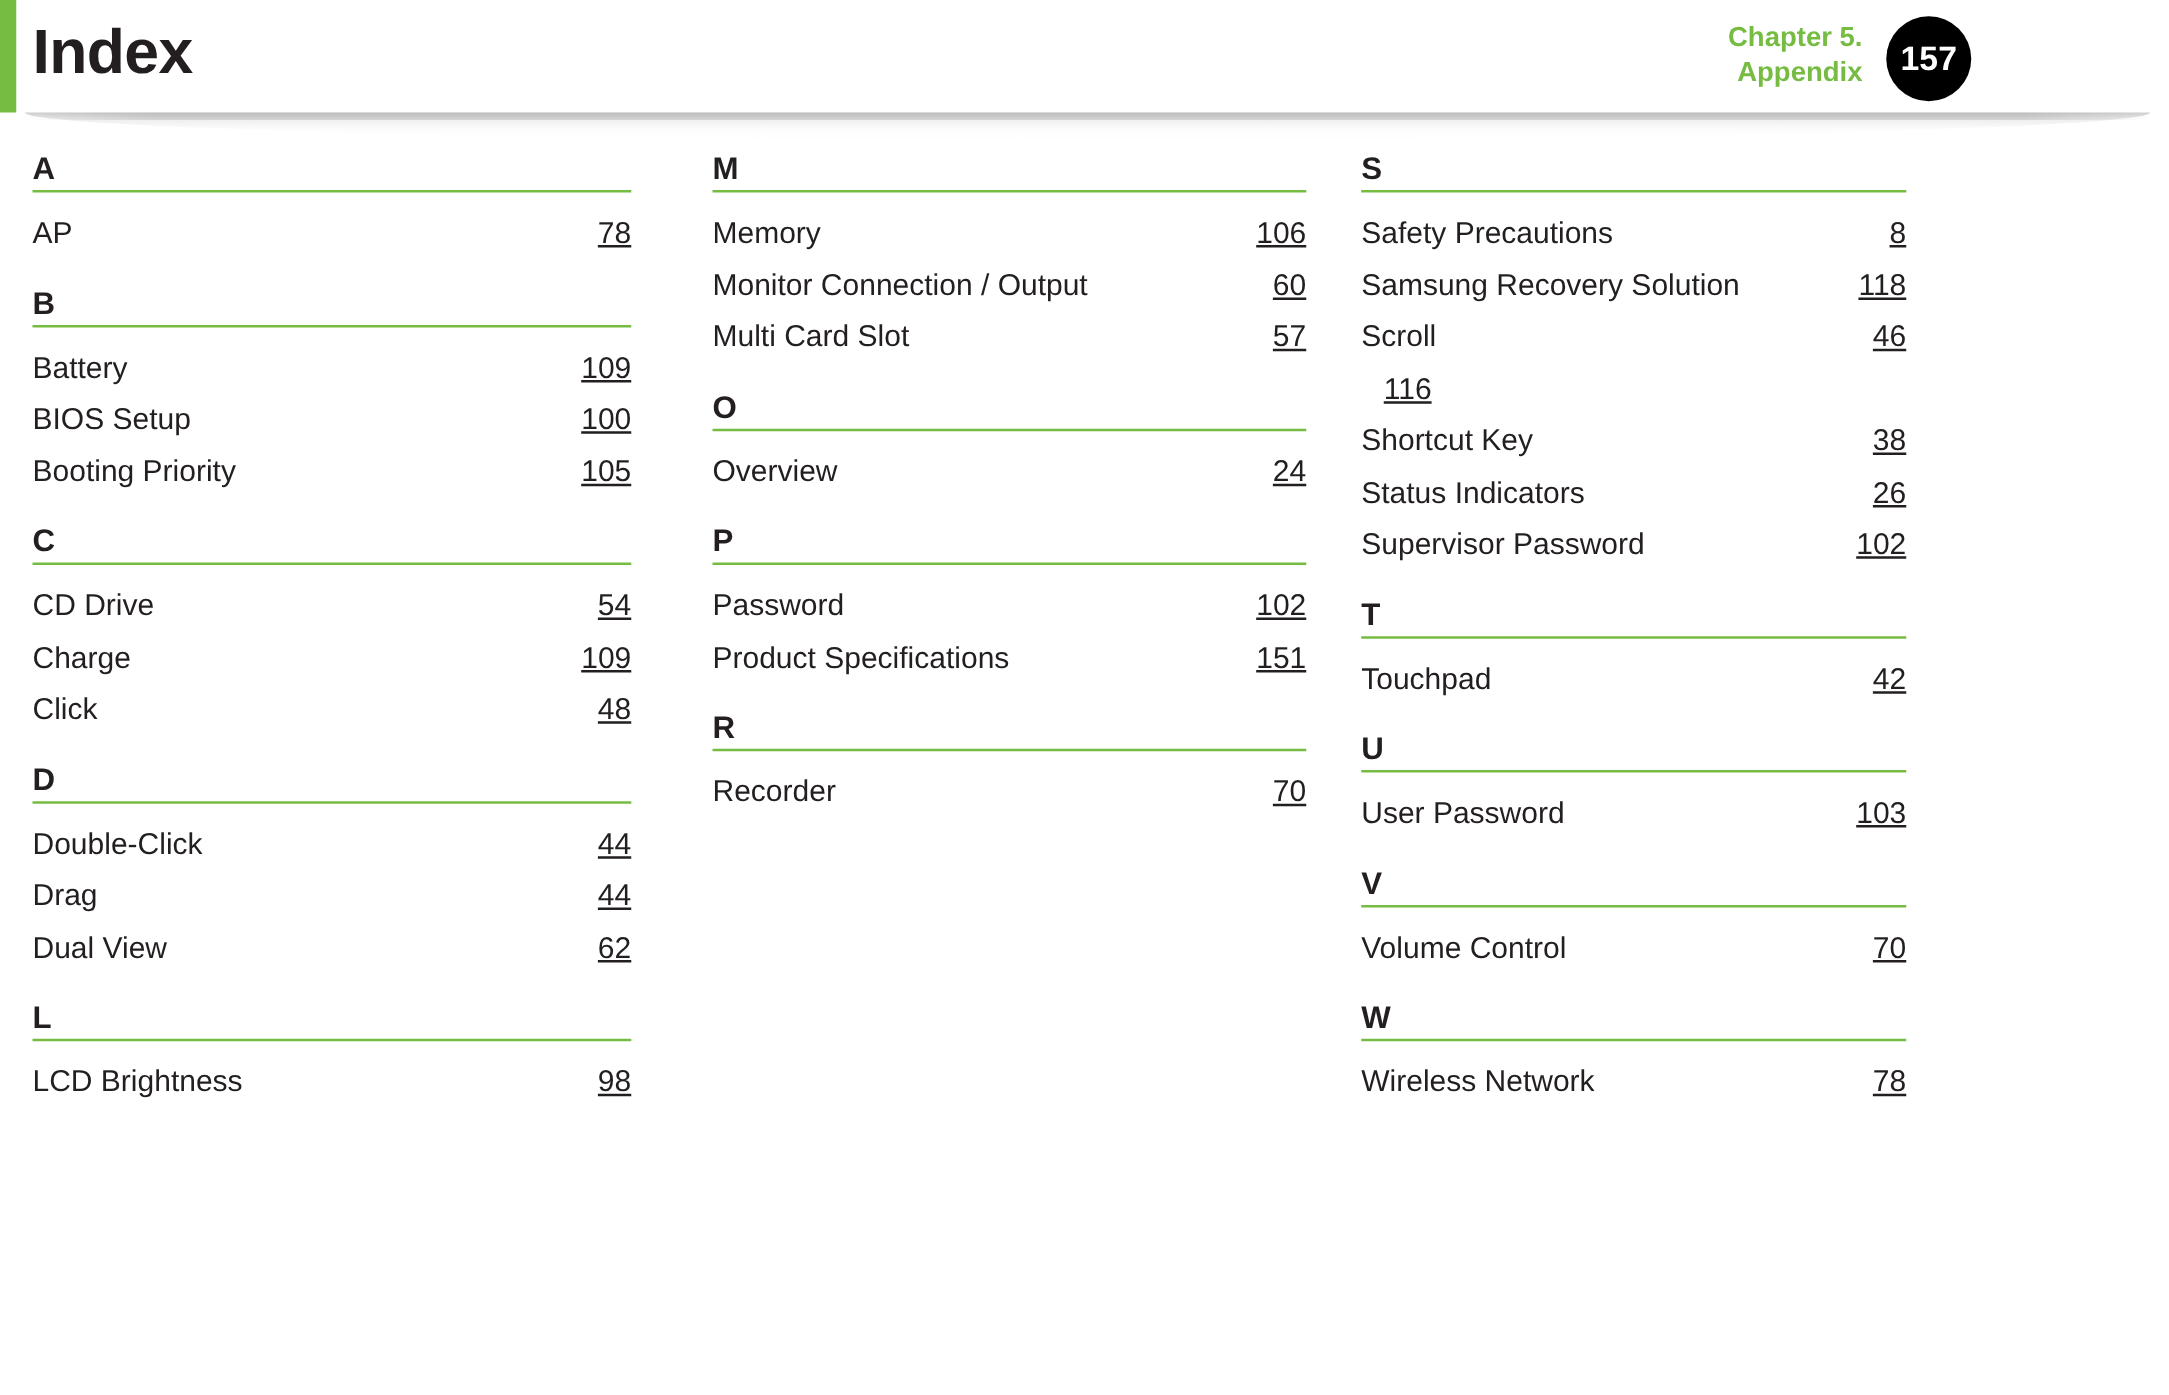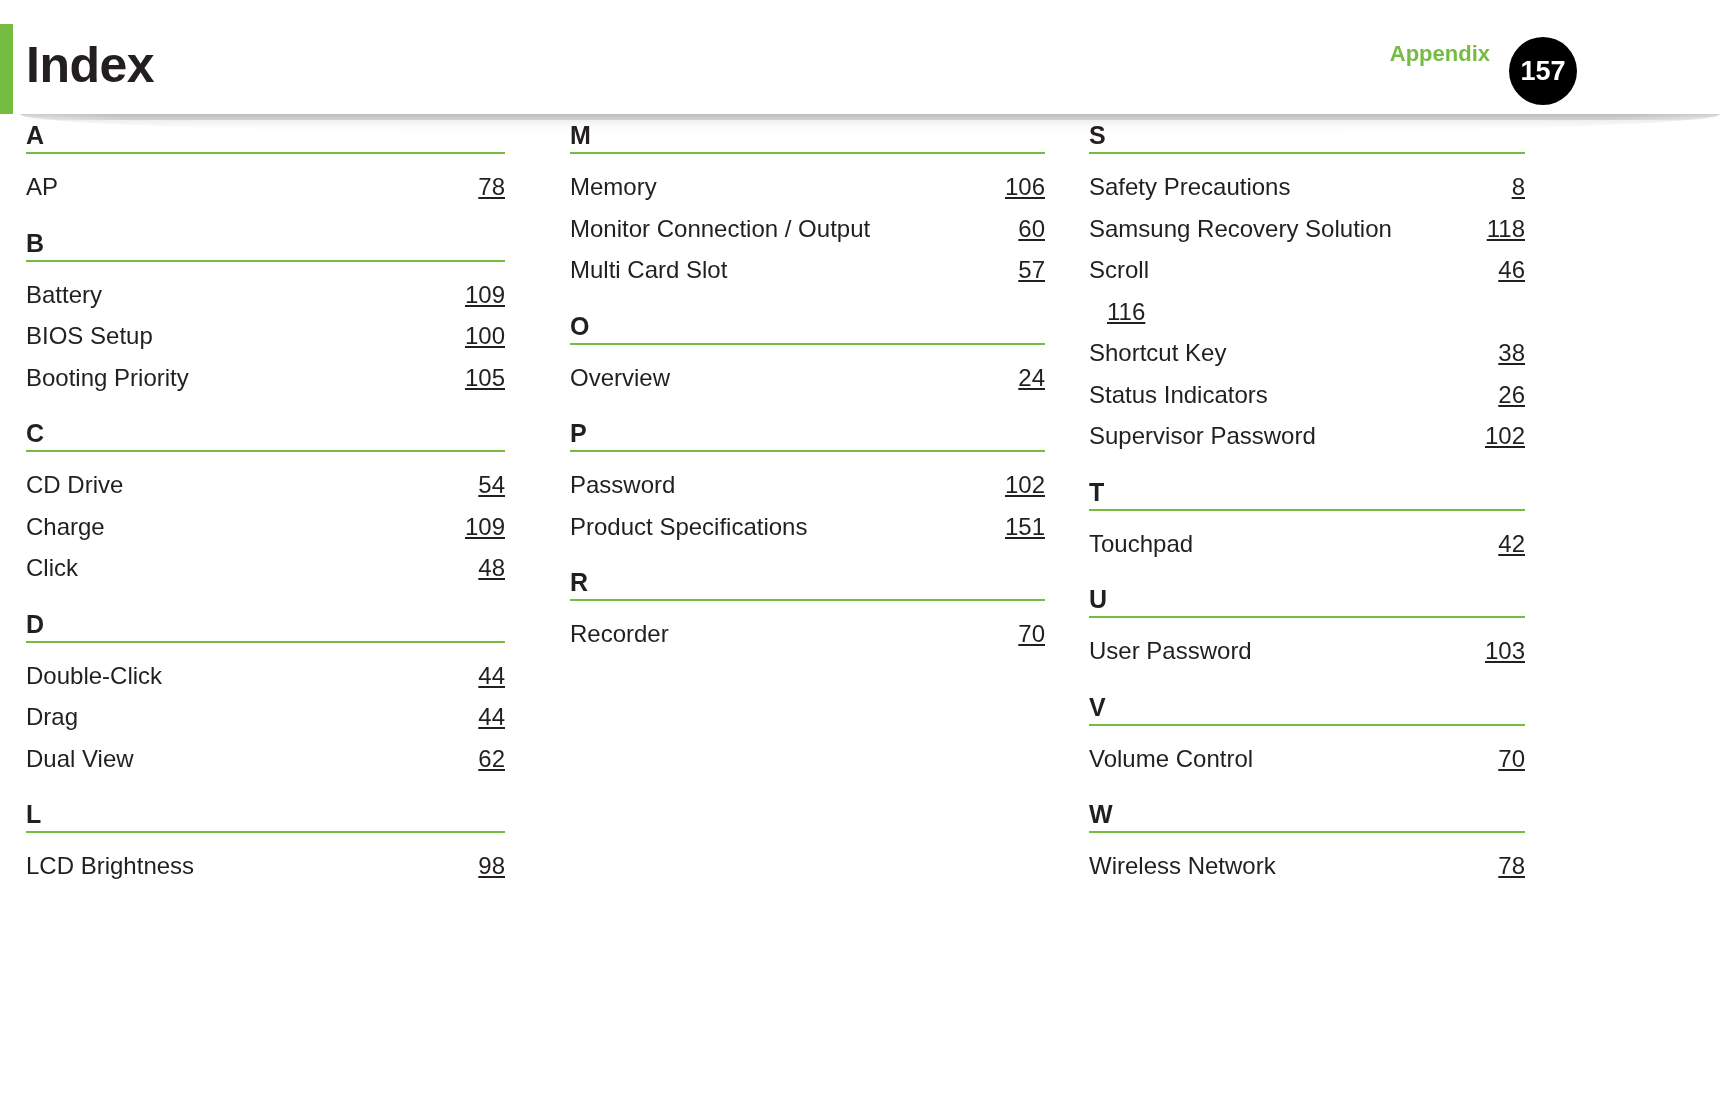--- a/index.html
+++ b/index.html
@@ -18,21 +18,20 @@
     -webkit-font-smoothing: antialiased;
   }
 
   
   .page-header {
     position: absolute;
     left: 0;
     top: 0;
     width: 1735px;
     height: 96px;
-    margin-top: 24px;
   }
   .header-accent-bar {
     position: absolute;
     left: 0;
     top: 0;
     width: 13px;
     height: 90px;
     background: #76bc43;
   }
   .page-title {
@@ -144,20 +143,21 @@
   .entry-label { }
   .entry-page { padding-left: 18px; text-decoration: underline; }
 </style>
 </head>
 <body>
 
 <div class="page-header">
   <div class="header-accent-bar"></div>
   <div class="page-title">Index</div>
   <div class="chapter-block">
+    <div>Chapter 5.</div>
     <div>Appendix</div>
   </div>
   <div class="page-badge">157</div>
   <div class="header-shadow"></div>
 </div>
 
 <div class="index-columns">
   <div class="index-column col-1">
       <div class="index-section">
         <div class="section-heading">A</div>

